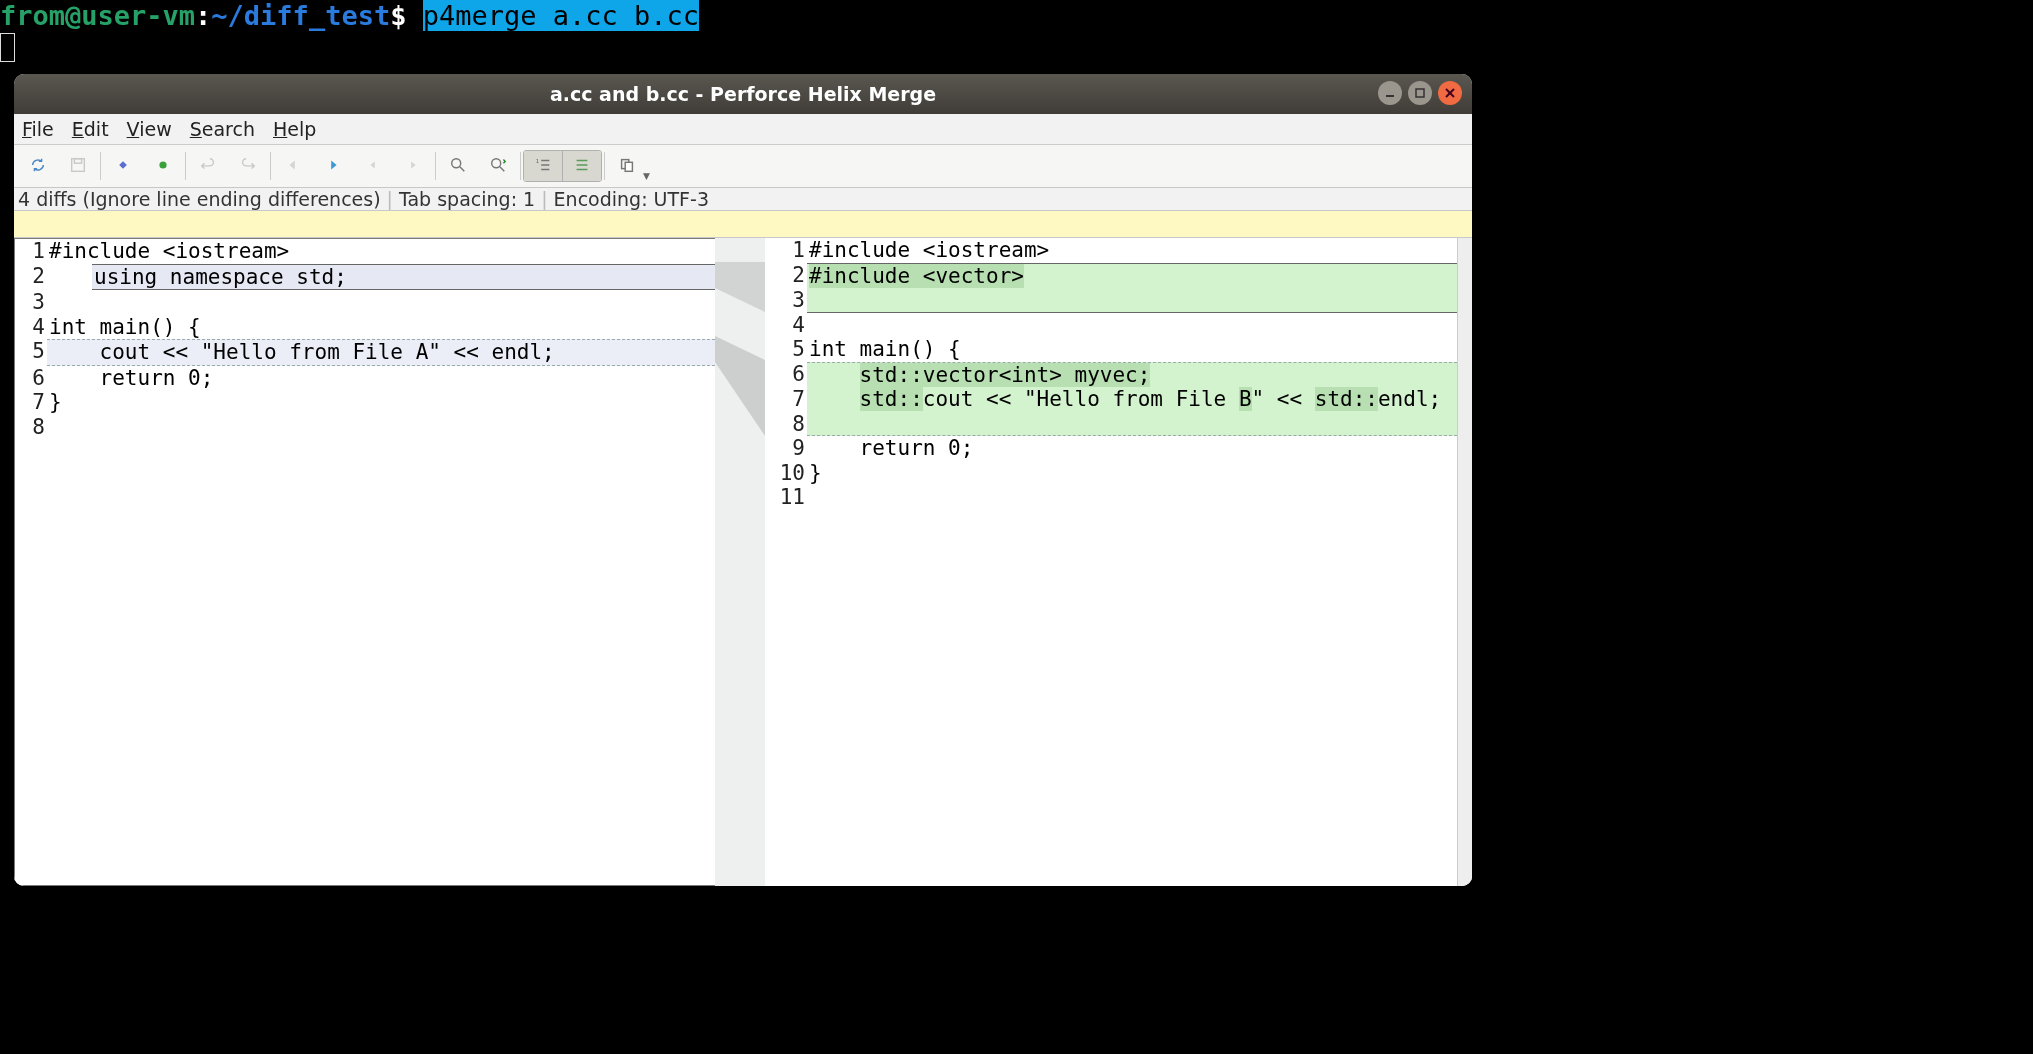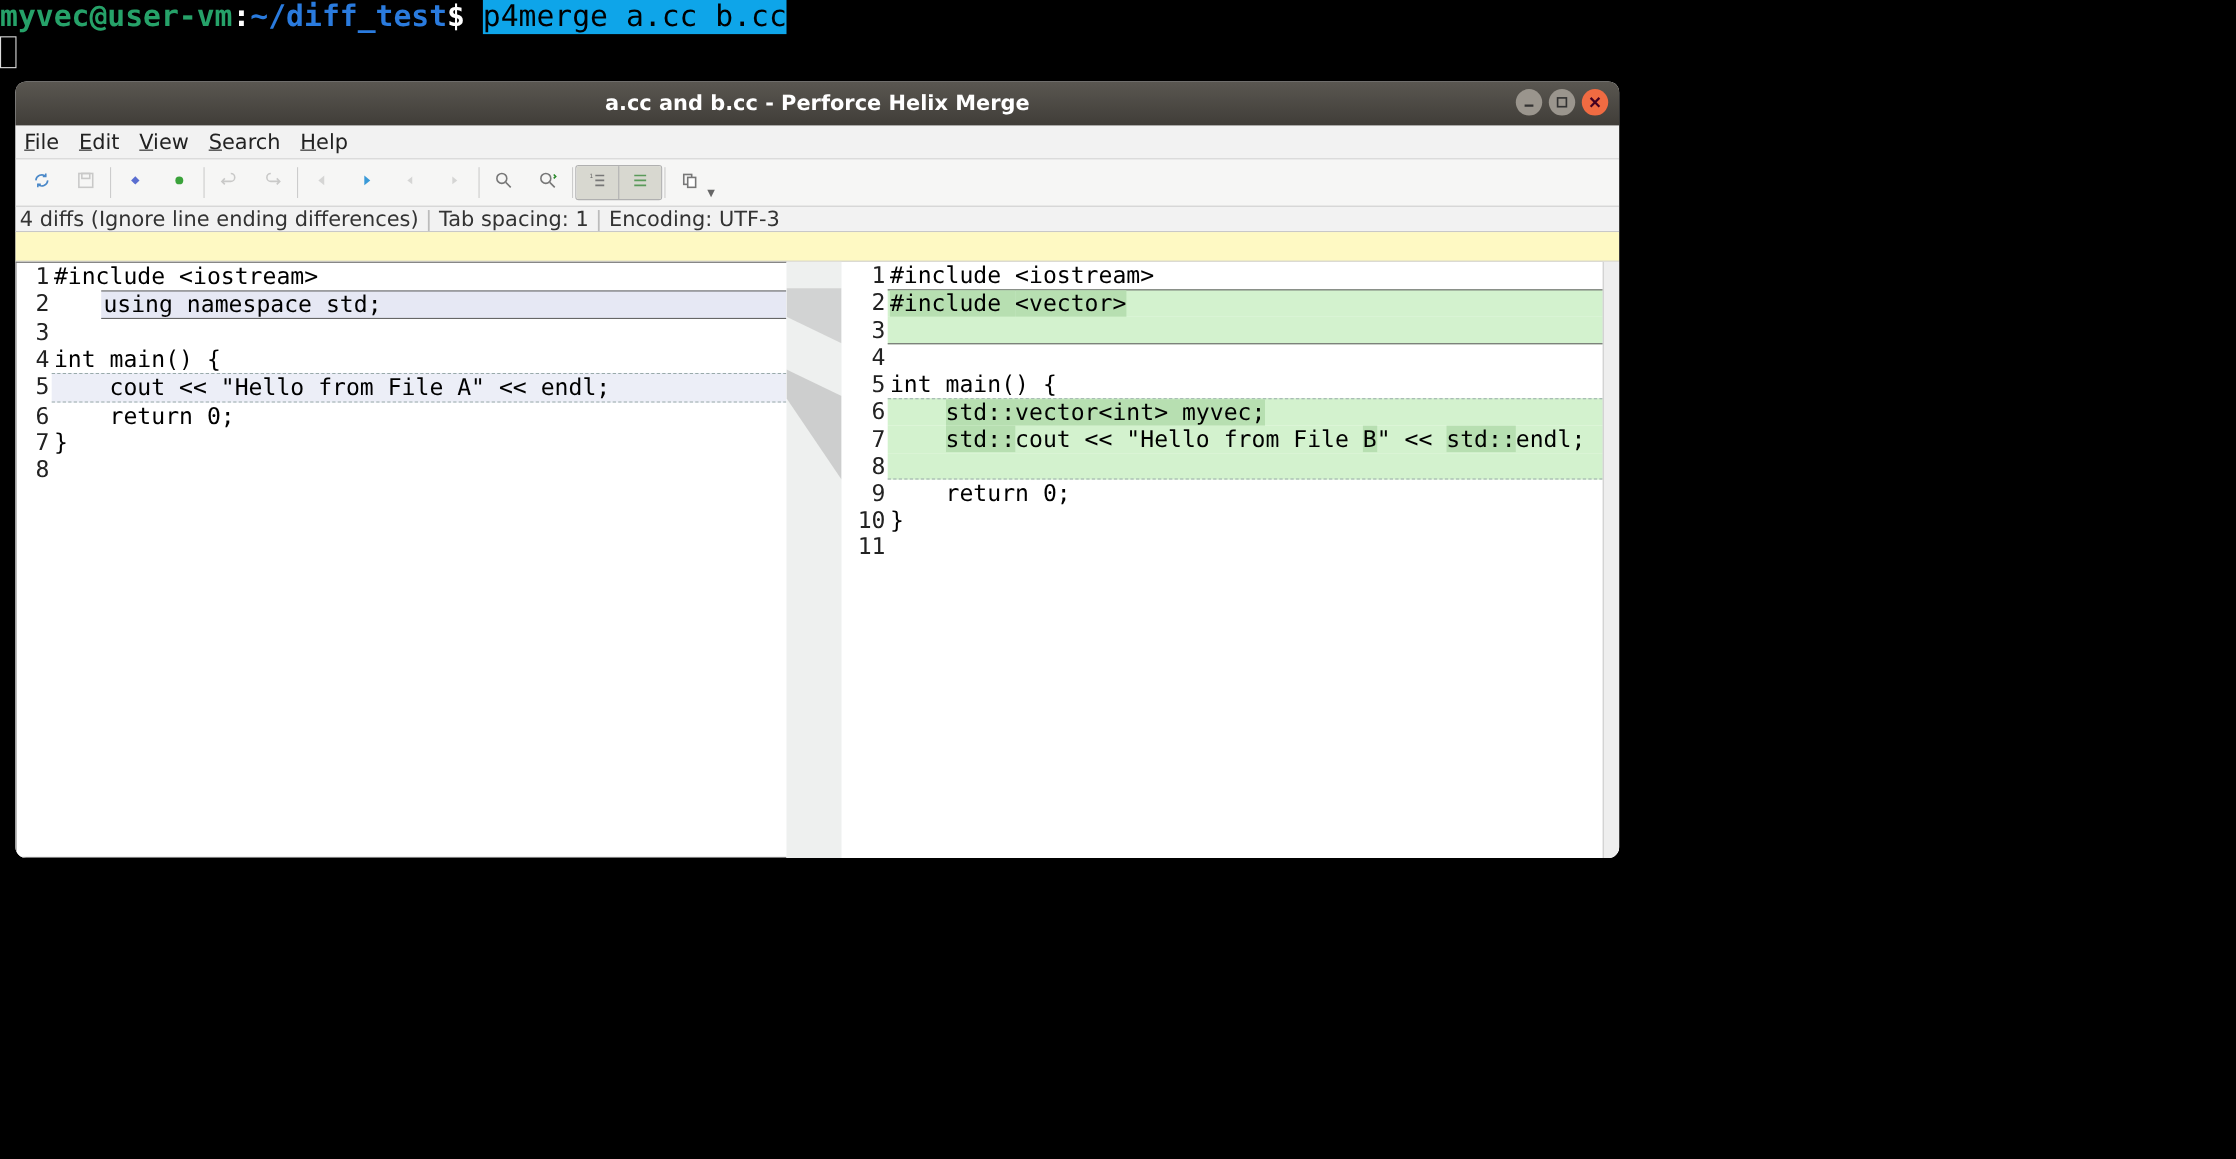--- a/index.html
+++ b/index.html
@@ -8,21 +8,21 @@
   .terminal-strip{position:absolute;left:0;right:0;top:0;height:74px;background:#000;color:#ddd;font-family:"DejaVu Sans Mono","Liberation Mono",monospace;font-size:27px;white-space:pre;}
   .terminal-strip .prompt-user{color:#26a269;font-weight:bold;}
   .terminal-strip .prompt-sep{color:#fff;font-weight:bold;}
   .terminal-strip .prompt-path{color:#2a7bde;font-weight:bold;}
   .terminal-strip .prompt-dollar{color:#fff;font-weight:bold;}
   .terminal-strip .cmd{background:#0ea5e9;color:#000;}
   .terminal-strip .cursor{display:inline-block;width:13px;height:27px;border:1px solid #ddd;margin-top:2px;}
   
   .tab-strip{position:absolute;right:0;top:0;height:10px;background:#3a3a3a;color:#bcbcbc;font-family:"DejaVu Sans Mono",monospace;font-size:20px;line-height:10px;padding:0 10px;overflow:hidden;}
   
-  .window{position:absolute;left:14px;top:74px;width:1458px;height:706px;background:#f0f0f0;border-radius:10px;box-shadow:0 2px 6px rgba(0,0,0,.5);display:flex;flex-direction:column;overflow:hidden;}
+  .window{position:absolute;left:14px;top:74px;width:1458px;height:812px;background:#f0f0f0;border-radius:10px;box-shadow:0 2px 6px rgba(0,0,0,.5);display:flex;flex-direction:column;overflow:hidden;}
   .titlebar{height:40px;background:linear-gradient(#5a5751,#403d38);color:#fff;display:flex;align-items:center;justify-content:center;position:relative;font-size:19px;font-weight:bold;}
   .titlebar .win-buttons{position:absolute;right:10px;top:7px;display:flex;gap:6px;}
   .win-btn{width:24px;height:24px;border-radius:12px;display:flex;align-items:center;justify-content:center;font-size:14px;color:#222;}
   .win-min{background:#9a958d;}
   .win-max{background:#9a958d;}
   .win-close{background:#f06b42;}
   .menubar{height:30px;background:#f2f2f2;border-bottom:1px solid #ccc;display:flex;align-items:center;padding:0 8px;gap:18px;font-size:19px;color:#222;}
   .menubar span{cursor:default;}
   .menubar span u{text-decoration:underline;}
   .toolbar{height:42px;background:#f6f6f5;border-bottom:1px solid #c8c8c8;display:flex;align-items:center;padding:0 4px;}
@@ -69,21 +69,21 @@
 </style>
 </head>
 <body>
 
 <div class="screen">
 
   <div class="tab-strip">
     <span>user@user-vm: ~/diff_test</span>
   </div>
 
-  <div class="terminal-strip"><span class="prompt-user">myvec@user-vm</span><span class="prompt-sep">:</span><span class="prompt-path">~/diff_test</span><span class="prompt-dollar">$</span> <span class="cmd">p4merge a.cc b.cc</span>
+  <div class="terminal-strip"><span class="prompt-user">from@user-vm</span><span class="prompt-sep">:</span><span class="prompt-path">~/diff_test</span><span class="prompt-dollar">$</span> <span class="cmd">p4merge a.cc b.cc</span>
 <span class="cursor"></span></div>
 
   <div class="window">
 
     <div class="titlebar">
       <span>a.cc and b.cc - Perforce Helix Merge</span>
       <div class="win-buttons">
         <div class="win-btn win-min">
             <svg width="12" height="12">
               <line x1="2" y1="9" x2="10" y2="9" stroke="#333" stroke-width="2"></line>

